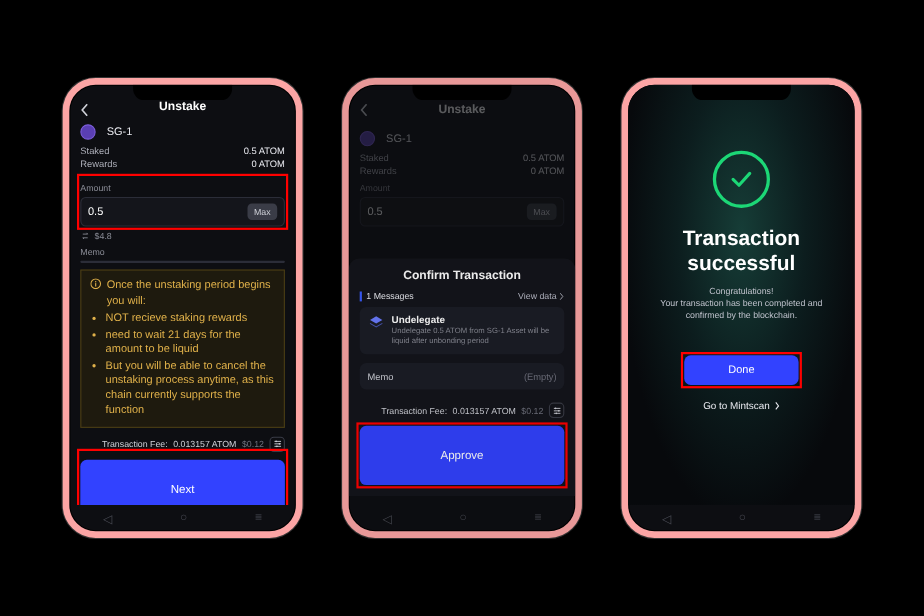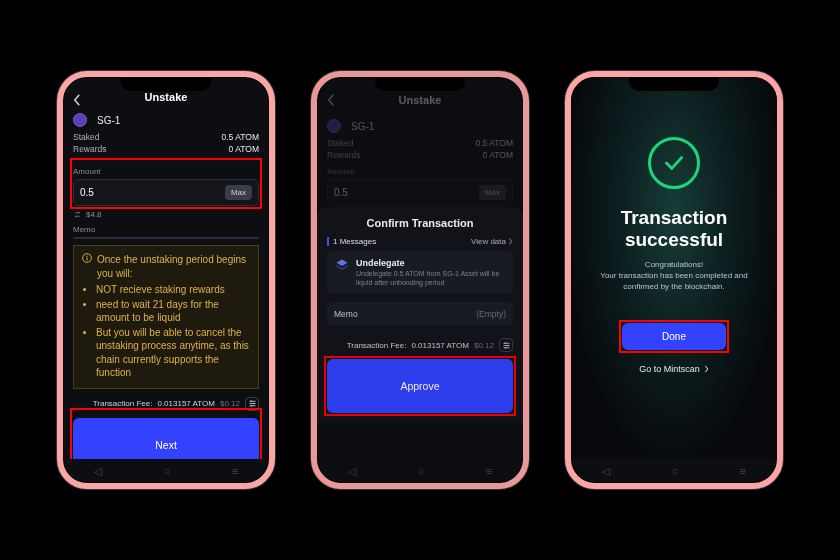--- a/index.html
+++ b/index.html
@@ -34,21 +34,21 @@
   .warn-ico { width: 10px; height: 10px; flex-shrink: 0; }
   .warn-list { list-style: disc; padding-left: 14px; }
   .warn-list li { margin-bottom: 1px; }
   .fee-row { display: flex; align-items: center; justify-content: flex-end; gap: 5px; font-size: 8px; color: #cfd1d8; margin-top: 8px; }
   .fee-fiat { color: #6f717d; }
   .fee-set { width: 14px; height: 14px; border: 1px solid #3a3c47; border-radius: 4px; display: flex; align-items: center; justify-content: center; }
   .primary-btn { background: #3242ff; color: #fff; font-size: 10.5px; font-weight: 500; text-align: center; padding: 21px 0; border-radius: 6px; margin-top: 7px; position: relative; }
   .nav-bar { display: flex; justify-content: space-around; align-items: center; height: 24px; border-top: 0px solid #222; opacity: 0.6; }
   .nav-bar span { color: #6f717d; font-size: 11px; }
   .p2-top { opacity: 0.35; }
-  .modal { position: absolute; left: 0; right: 0; bottom: 36px; background: #14151b; border-radius: 10px 10px 0 0; padding: 10px 10px 10px 10px; }
+  .modal { position: absolute; left: 0; right: 0; bottom: 8px; background: #14151b; border-radius: 10px 10px 0 0; padding: 10px 10px 10px 10px; }
   .modal-title { text-align: center; font-size: 11px; font-weight: 600; color: #fff; margin-bottom: 8px; }
   .msgs-row { display: flex; justify-content: space-between; align-items: center; font-size: 8px; margin-bottom: 5px; }
   .msgs-lbl { border-left: 2px solid #3a5cff; padding-left: 4px; color: #e9eaf0; }
   .view-data { color: #b9bbc8; display: flex; align-items: center; gap: 2px; }
   .msg-card { background: #1b1d26; border-radius: 6px; padding: 7px 7px; display: flex; gap: 6px; align-items: flex-start; }
   .msg-ico { width: 16px; height: 16px; flex-shrink: 0; display:flex; align-items:center; justify-content:center; }
   .msg-title { font-size: 9px; font-weight: 600; color: #fff; }
   .msg-desc { font-size: 7px; color: #8a8c96; line-height: 1.3; margin-top: 1px; }
   .memo-row { display: flex; justify-content: space-between; align-items: center; background: #1b1d26; border-radius: 6px; padding: 7px 7px; margin-top: 8px; font-size: 8.5px; }
   .memo-empty { color: #6f717d; }

